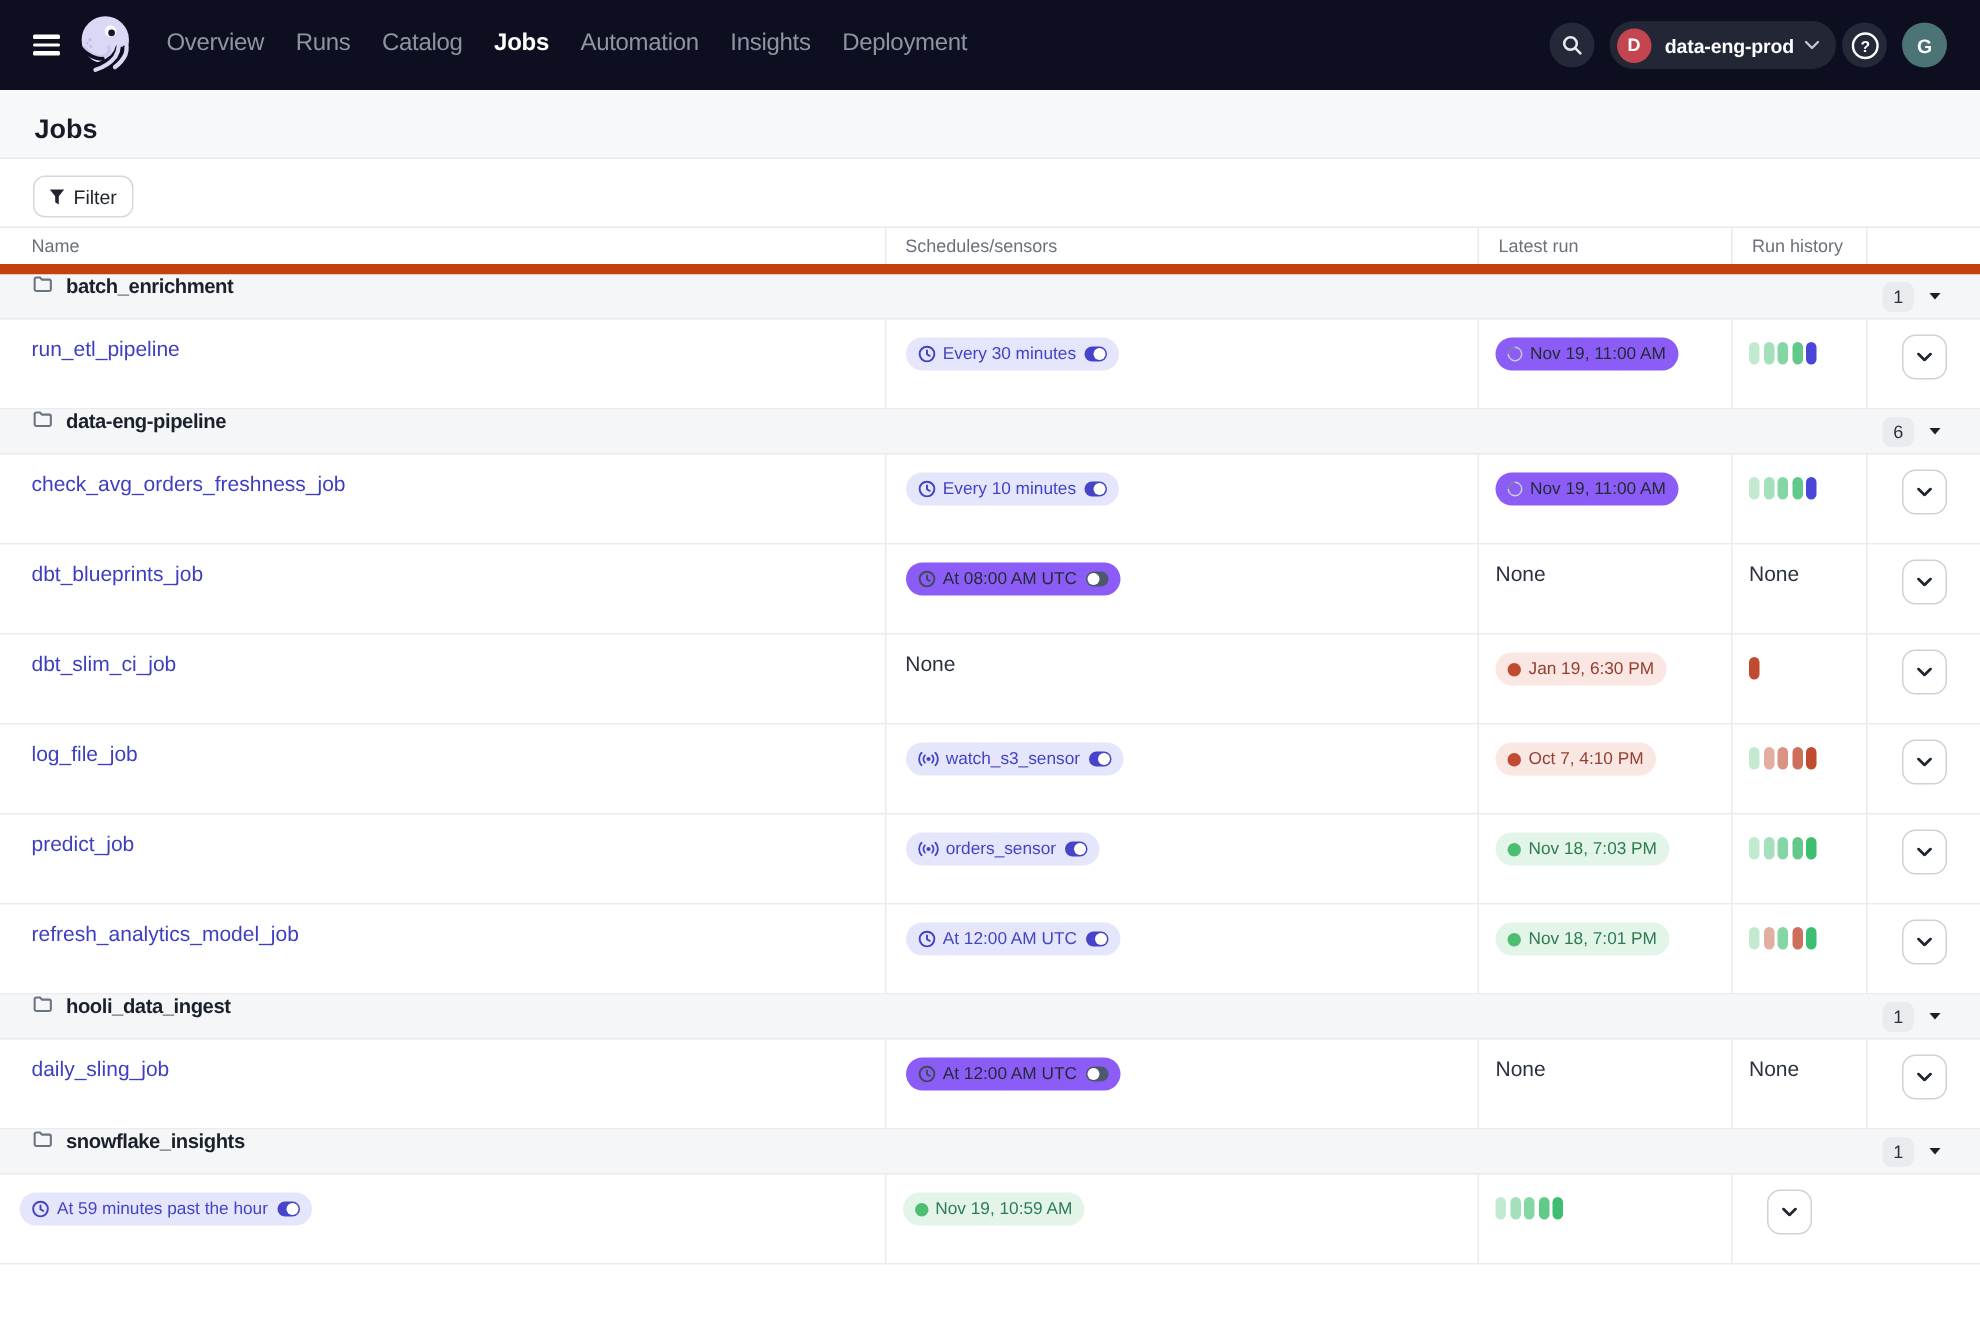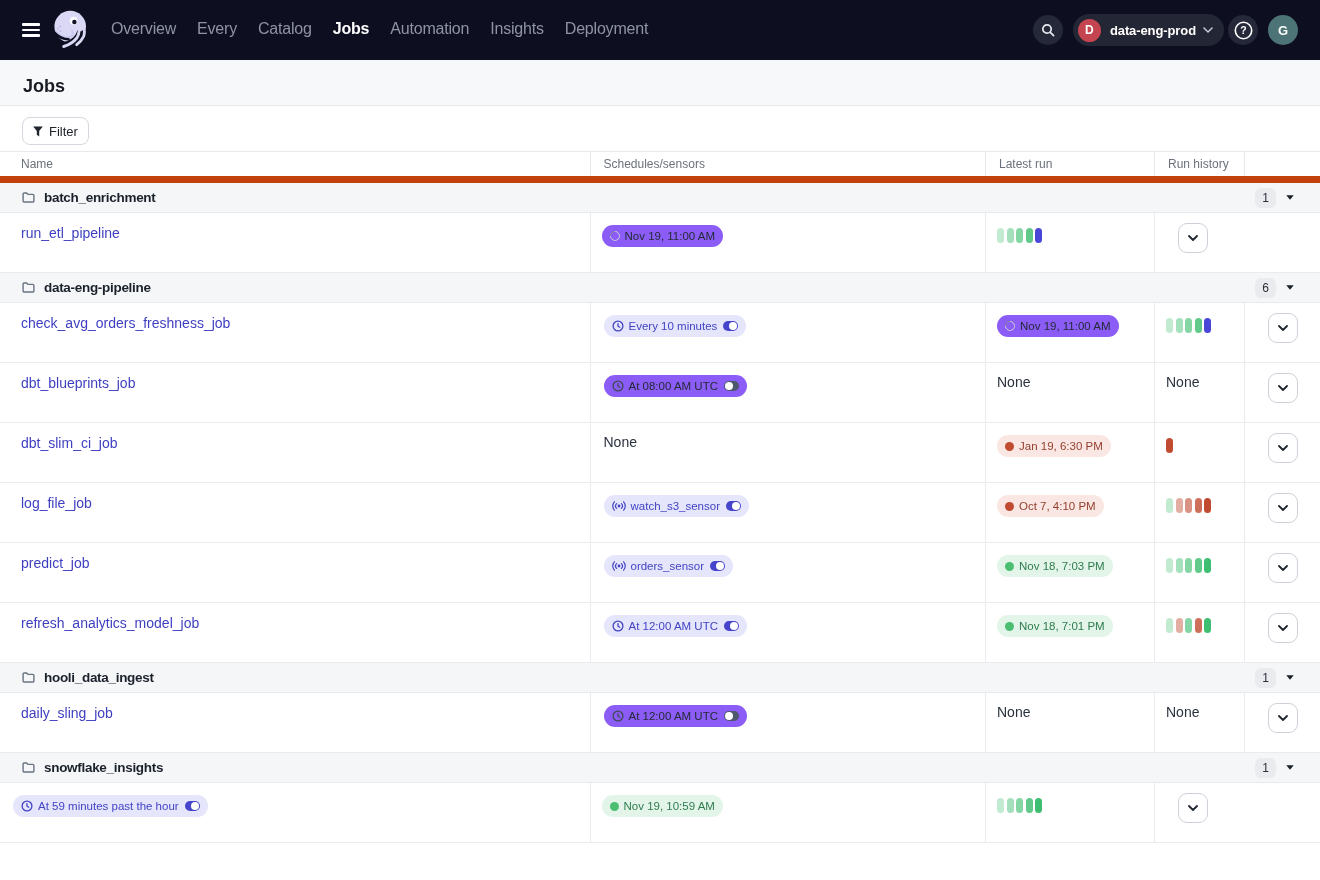--- a/index.html
+++ b/index.html
@@ -24,21 +24,21 @@
 .pageband h1 { font-size:18px; font-weight:700; color:#181B24; padding-top:7px; }
 .filterrow { height:45px; background:#fff; }
 .filterbtn { display:inline-flex; align-items:center; gap:6px; margin:11px 0 0 22px; height:28px; border:1px solid #D5D8DE; border-radius:8px; padding:0 10px; font-size:13px; color:#20242B; background:#fff; }
 
 .table { border-top:1px solid #E8E9EC; }
 .thead, .jrow { display:grid; grid-template-columns:590.5px 395.5px 169px 89.5px auto; }
 .thead { height:31px; border-bottom:7px solid #c2410c; }
 .thead > div { display:flex; align-items:center; font-size:12px; color:#6B717B; padding-left:13px; border-right:1px solid #E8E9EC; }
 .thead > div:first-child { padding-left:21px; }
 .thead > div:last-child { border-right:none; }
-.grow { height:30px; background:#F5F6F8; border-bottom:1px solid #E8E9EC; display:flex; align-items:center; }
+.grow { height:30px; background:#F5F6F8; border-bottom:1px solid #E8E9EC; display:flex; }
 .grow .ficon { margin-left:22px; }
 .grow .gname { margin-left:9px; font-size:13.5px; font-weight:700; letter-spacing:-0.3px; color:#1B212B; }
 .grright { margin-left:auto; display:flex; align-items:center; }
 .badge { min-width:21px; height:20px; background:#EAEBEE; border-radius:6px; color:#2A313B; font-size:12px; display:flex; align-items:center; justify-content:center; padding:0 5px; margin-top:1px; }
 .gcaret { margin:0 26px 0 10px; }
 .jrow { height:60px; border-bottom:1px solid #E9EBEE; }
 .jrow > div { border-right:1px solid #E9EBEE; }
 .jrow > div:last-child { border-right:none; }
 .c1 { padding:11px 0 0 21px; }
 .c1 a { font-size:14px; color:#3E3FC0; text-decoration:none; }
@@ -89,21 +89,21 @@
     <path d="M 10.7 36.5 Q 19 34, 23.8 28 Q 26 24.5, 26.1 21" stroke="#DAD8F4" stroke-width="2.9" fill="none" stroke-linecap="round"></path>
     <path d="M 23.7 34.7 Q 28.5 31, 30.6 26.5 Q 31.5 24, 31.4 21.2" stroke="#DAD8F4" stroke-width="2.9" fill="none" stroke-linecap="round"></path>
     <circle cx="20.7" cy="10.7" r="3.9" fill="#FBFBFE"></circle>
     <circle cx="21.4" cy="11.9" r="2.25" fill="#13152a"></circle>
     <circle cx="7" cy="16.5" r="1.1" fill="#BFBCEC"></circle>
     <circle cx="5" cy="18.7" r="0.95" fill="#BFBCEC"></circle>
     <circle cx="7.5" cy="21" r="0.95" fill="#BFBCEC"></circle>
   </svg>
   <div class="navlinks">
     <a>Overview</a>
-      <a>Every</a>
+      <a>Runs</a>
       <a>Catalog</a>
       <a class="active">Jobs</a>
       <a>Automation</a>
       <a>Insights</a>
       <a>Deployment</a>
   </div>
   <div class="navright">
     <div class="disc">
         <svg width="16" height="16" viewBox="0 0 16 16">
           <circle cx="7" cy="7" r="4.2" stroke="#E8E9F0" stroke-width="1.7" fill="none"></circle>
@@ -150,20 +150,26 @@
       <span class="grright">
         <span class="badge">1</span>
         <svg class="gcaret" width="8" height="5" viewBox="0 0 8 5">
           <path d="M0.3 0.3 h7.4 l-3.7 4.4 z" fill="#1A2027"></path>
         </svg>
       </span>
     </div>
 
   <div class="jrow">
       <div class="c1"><a>run_etl_pipeline</a></div>
+    <div class="c2"><span class="pill lav"><svg width="12" height="12" viewBox="0 0 12 12">
+            <circle cx="6" cy="6" r="4.9" stroke="#4244C4" stroke-width="1.3" fill="none"></circle>
+            <path d="M6 3.6 V6.2 L7.8 7.2" stroke="#4244C4" stroke-width="1.3" fill="none" stroke-linecap="round"></path>
+          </svg>Every 30 minutes<span class="tog on">
+            <i></i>
+          </span></span></div>
     <div class="c3"><span class="pill grayp"><span class="spin"></span>Nov 19, 11:00 AM</span></div>
     <div class="c4">
         <span class="bars">
           <i style="background:rgba(62,190,112,.32)"></i>
           <i style="background:rgba(62,190,112,.48)"></i>
           <i style="background:rgba(62,190,112,.63)"></i>
           <i style="background:rgba(62,190,112,.82)"></i>
           <i style="background:#4946D8"></i>
         </span>
       </div>

